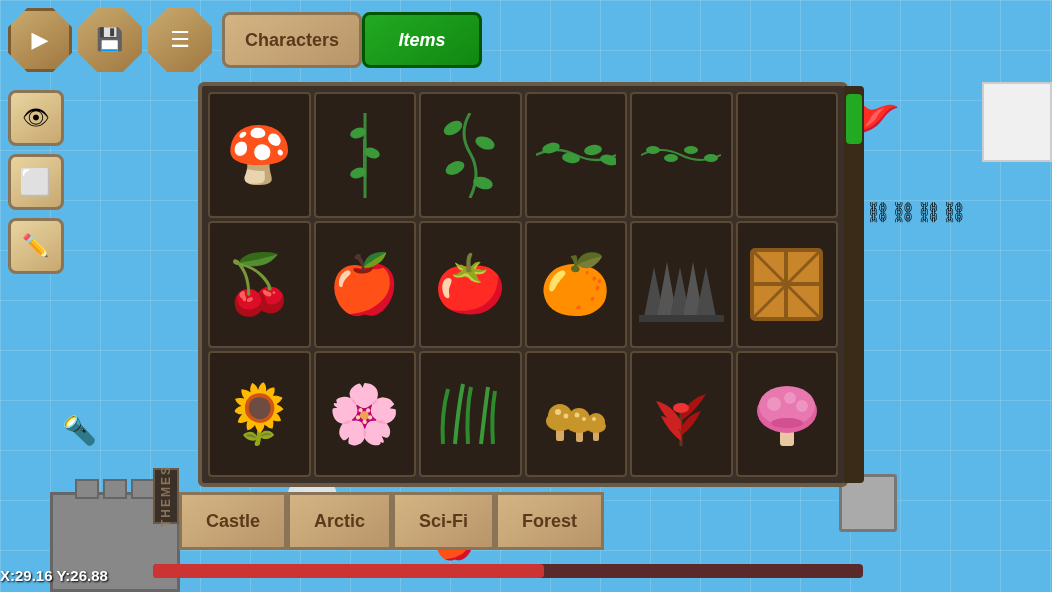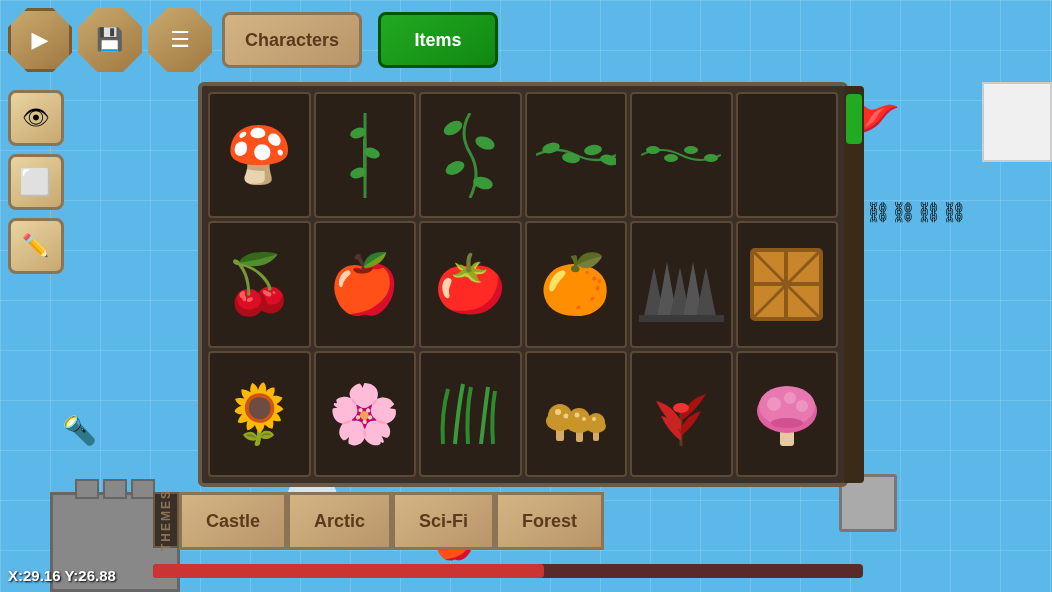--- a/index.html
+++ b/index.html
@@ -53,21 +53,21 @@
     }
 
     .tool-btn.octagon {
       clip-path: polygon(30% 0%, 70% 0%, 100% 30%, 100% 70%, 70% 100%, 30% 100%, 0% 70%, 0% 30%);
       border-radius: 0;
       border: none;
     }
 
     .nav-tabs {
       display: flex;
-      gap: 16px;
+      gap: 0;
       margin-left: 4px;
     }
 
     .nav-tab {
       padding: 8px 20px;
       background: linear-gradient(145deg, #d4b483, #b8956a);
       border: 3px solid #8B7355;
       border-radius: 8px;
       font-size: 18px;
       font-weight: 900;
@@ -79,20 +79,21 @@
       height: 56px;
       display: flex;
       align-items: center;
       justify-content: center;
     }
 
     .nav-tab.active {
       background: linear-gradient(145deg, #22aa22, #118811);
       color: #fff;
       border-color: #005500;
+      font-style: italic;
     }
 
     
     .main-panel {
       position: absolute;
       top: 82px;
       left: 195px;
       width: 665px;
       height: 410px;
       background: #3a3028;
@@ -132,20 +133,21 @@
       border: 3px solid #8B7355;
       font-size: 18px;
       font-weight: 900;
       color: #5a3a1a;
       cursor: pointer;
       white-space: nowrap;
       height: 56px;
       display: flex;
       align-items: center;
       justify-content: center;
+      margin-top: 24px;
     }
 
     .theme-tab.active {
       background: linear-gradient(145deg, #22aa22, #118811);
       color: #fff;
       border-color: #005500;
     }
 
     
     .left-tools {
@@ -168,21 +170,21 @@
       align-items: center;
       justify-content: center;
       cursor: pointer;
       font-size: 22px;
     }
 
     
     .coords {
       position: absolute;
       bottom: 8px;
-      left: 8px;
+      left: 0;
       font-size: 15px;
       font-weight: bold;
       color: #fff;
       text-shadow: 1px 1px 2px #000;
       z-index: 10;
     }
 
     
     .game-torch {
       position: absolute;

